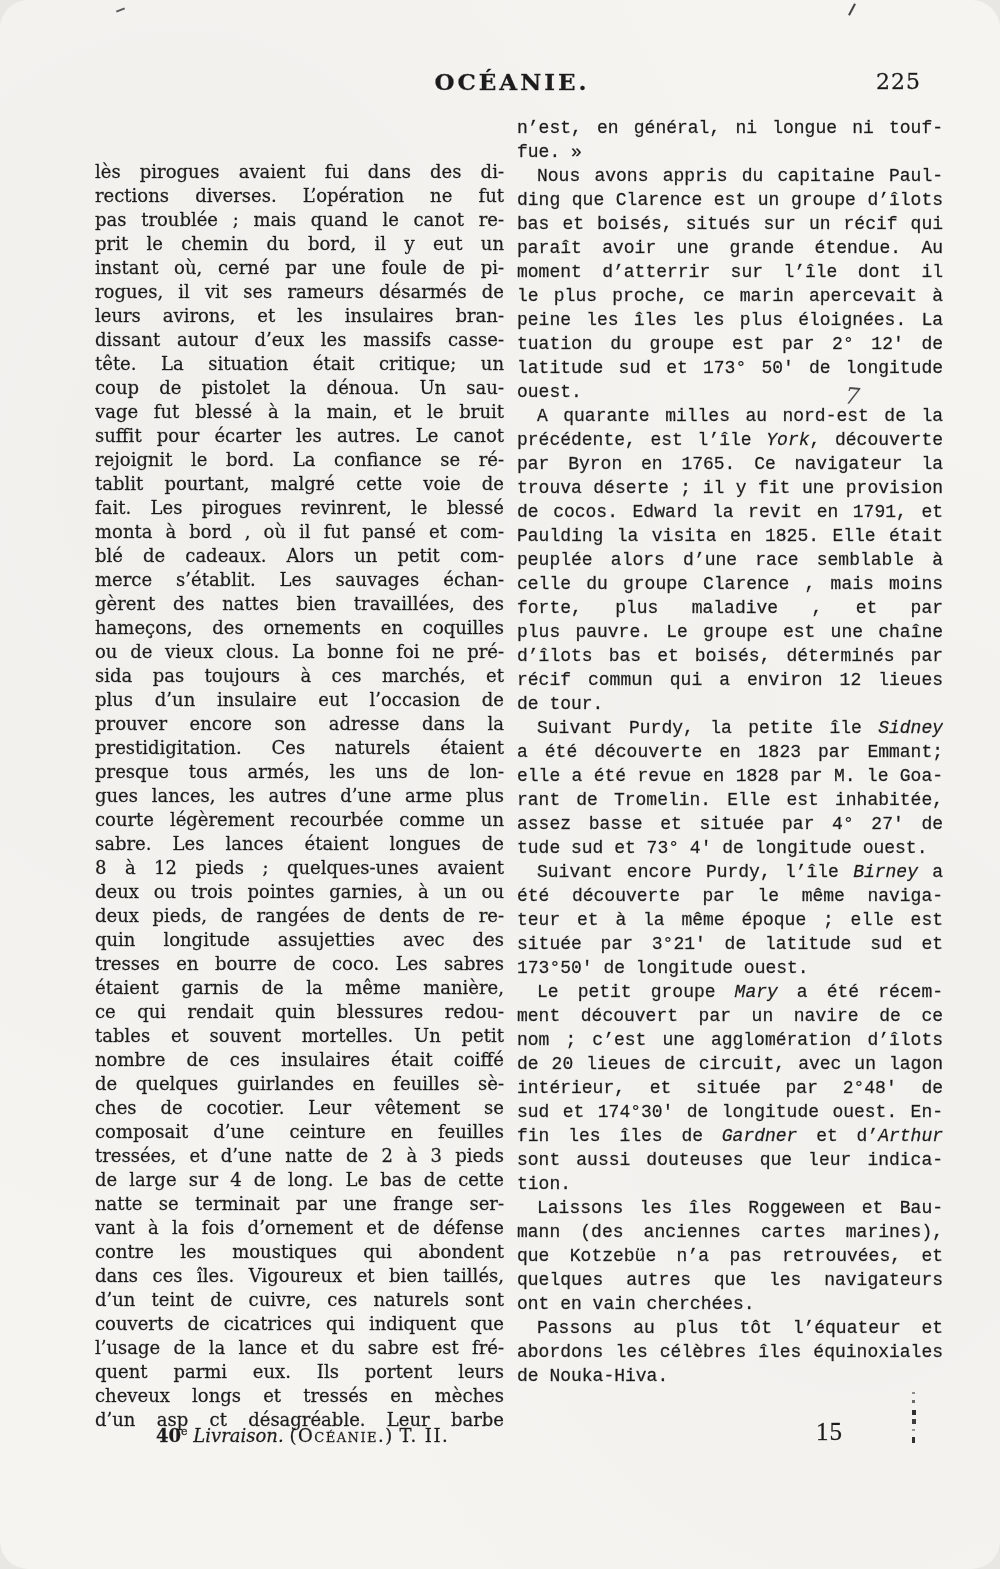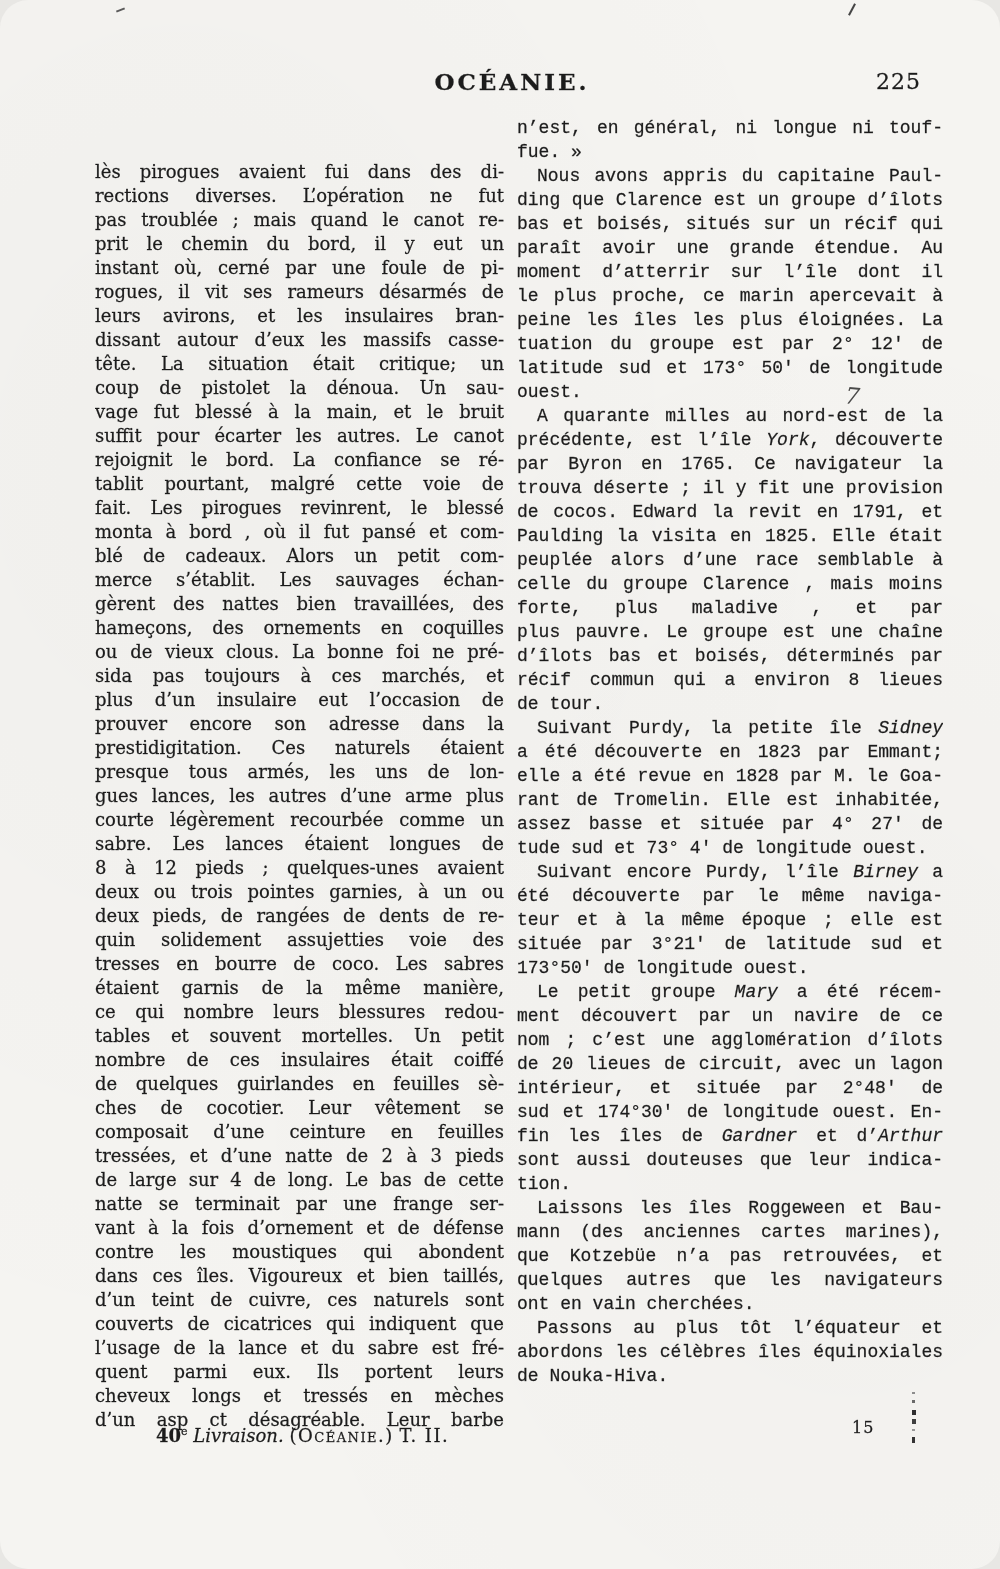--- a/index.html
+++ b/index.html
@@ -42,21 +42,21 @@
   .line i{font-style:italic;}
   
   .footer-left{
     position:absolute;top:1420px;left:156px;font-size:18px;line-height:24px;
   }
   .footer-left sup{font-size:11px;vertical-align:7px;letter-spacing:0;}
   .footer-left .f-num{font-weight:bold;}
   .footer-left i{font-style:italic;}
   .sc{font-variant:small-caps;letter-spacing:1.5px;}
   .footer-right{
-    position:absolute;top:1418px;left:852px;font-size:16px;letter-spacing:1px;
+    position:absolute;top:1418px;left:816px;font-size:25px;letter-spacing:1px;font-family:Liberation Serif, serif;
   }
   
   .artifact{position:absolute;pointer-events:none;}
   .a-dash{top:9px;left:116px;width:9px;height:2px;background:#5a5a5a;transform:rotate(-22deg);}
   .a-slash{top:3px;left:851px;width:2px;height:13px;background:#454545;transform:rotate(28deg);}
   .a-seven{
     top:383px;left:845px;font-size:23px;font-style:italic;color:#2e2e2e;
     transform:rotate(6deg);-webkit-text-stroke:0;opacity:.85;
   }
   .a-dot{left:912px;background:#333;}
@@ -102,24 +102,24 @@
       <div class="line"><span>plus d’un insulaire eut l’occasion de</span></div>
       <div class="line"><span>prouver encore son adresse dans la</span></div>
       <div class="line"><span>prestidigitation. Ces naturels étaient</span></div>
       <div class="line"><span>presque tous armés, les uns de lon-</span></div>
       <div class="line"><span>gues lances, les autres d’une arme plus</span></div>
       <div class="line"><span>courte légèrement recourbée comme un</span></div>
       <div class="line"><span>sabre. Les lances étaient longues de</span></div>
       <div class="line"><span>8 à 12 pieds ; quelques-unes avaient</span></div>
       <div class="line"><span>deux ou trois pointes garnies, à un ou</span></div>
       <div class="line"><span>deux pieds, de rangées de dents de re-</span></div>
-      <div class="line"><span>quin solidement assujetties voie des</span></div>
+      <div class="line"><span>quin longitude assujetties avec des</span></div>
       <div class="line"><span>tresses en bourre de coco. Les sabres</span></div>
       <div class="line"><span>étaient garnis de la même manière,</span></div>
-      <div class="line"><span>ce qui nombre leurs blessures redou-</span></div>
+      <div class="line"><span>ce qui rendait quin blessures redou-</span></div>
       <div class="line"><span>tables et souvent mortelles. Un petit</span></div>
       <div class="line"><span>nombre de ces insulaires était coiffé</span></div>
       <div class="line"><span>de quelques guirlandes en feuilles sè-</span></div>
       <div class="line"><span>ches de cocotier. Leur vêtement se</span></div>
       <div class="line"><span>composait d’une ceinture en feuilles</span></div>
       <div class="line"><span>tressées, et d’une natte de 2 à 3 pieds</span></div>
       <div class="line"><span>de large sur 4 de long. Le bas de cette</span></div>
       <div class="line"><span>natte se terminait par une frange ser-</span></div>
       <div class="line"><span>vant à la fois d’ornement et de défense</span></div>
       <div class="line"><span>contre les moustiques qui abondent</span></div>
@@ -149,21 +149,21 @@
       <div class="line"><span>précédente, est l’île </span><i>York</i><span>, découverte</span></div>
       <div class="line"><span>par Byron en 1765. Ce navigateur la</span></div>
       <div class="line"><span>trouva déserte ; il y fit une provision</span></div>
       <div class="line"><span>de cocos. Edward la revit en 1791, et</span></div>
       <div class="line"><span>Paulding la visita en 1825. Elle était</span></div>
       <div class="line"><span>peuplée alors d’une race semblable à</span></div>
       <div class="line"><span>celle du groupe Clarence , mais moins</span></div>
       <div class="line"><span>forte, plus maladive , et par conséquent</span></div>
       <div class="line"><span>plus pauvre. Le groupe est une chaîne</span></div>
       <div class="line"><span>d’îlots bas et boisés, déterminés par un</span></div>
-      <div class="line"><span>récif commun qui a environ 8 lieues</span></div>
+      <div class="line"><span>récif commun qui a environ 12 lieues</span></div>
       <div class="line lastline"><span>de tour.</span></div>
       <div class="line indent"><span>Suivant Purdy, la petite île </span><i>Sidney</i></div>
       <div class="line"><span>a été découverte en 1823 par Emmant;</span></div>
       <div class="line"><span>elle a été revue en 1828 par M. le Goa-</span></div>
       <div class="line"><span>rant de Tromelin. Elle est inhabitée,</span></div>
       <div class="line"><span>assez basse et située par 4° 27' de lati-</span></div>
       <div class="line lastline"><span>tude sud et 73° 4' de longitude ouest.</span></div>
       <div class="line indent"><span>Suivant encore Purdy, l’île </span><i>Birney</i><span> a</span></div>
       <div class="line"><span>été découverte par le même naviga-</span></div>
       <div class="line"><span>teur et à la même époque ; elle est</span></div>

